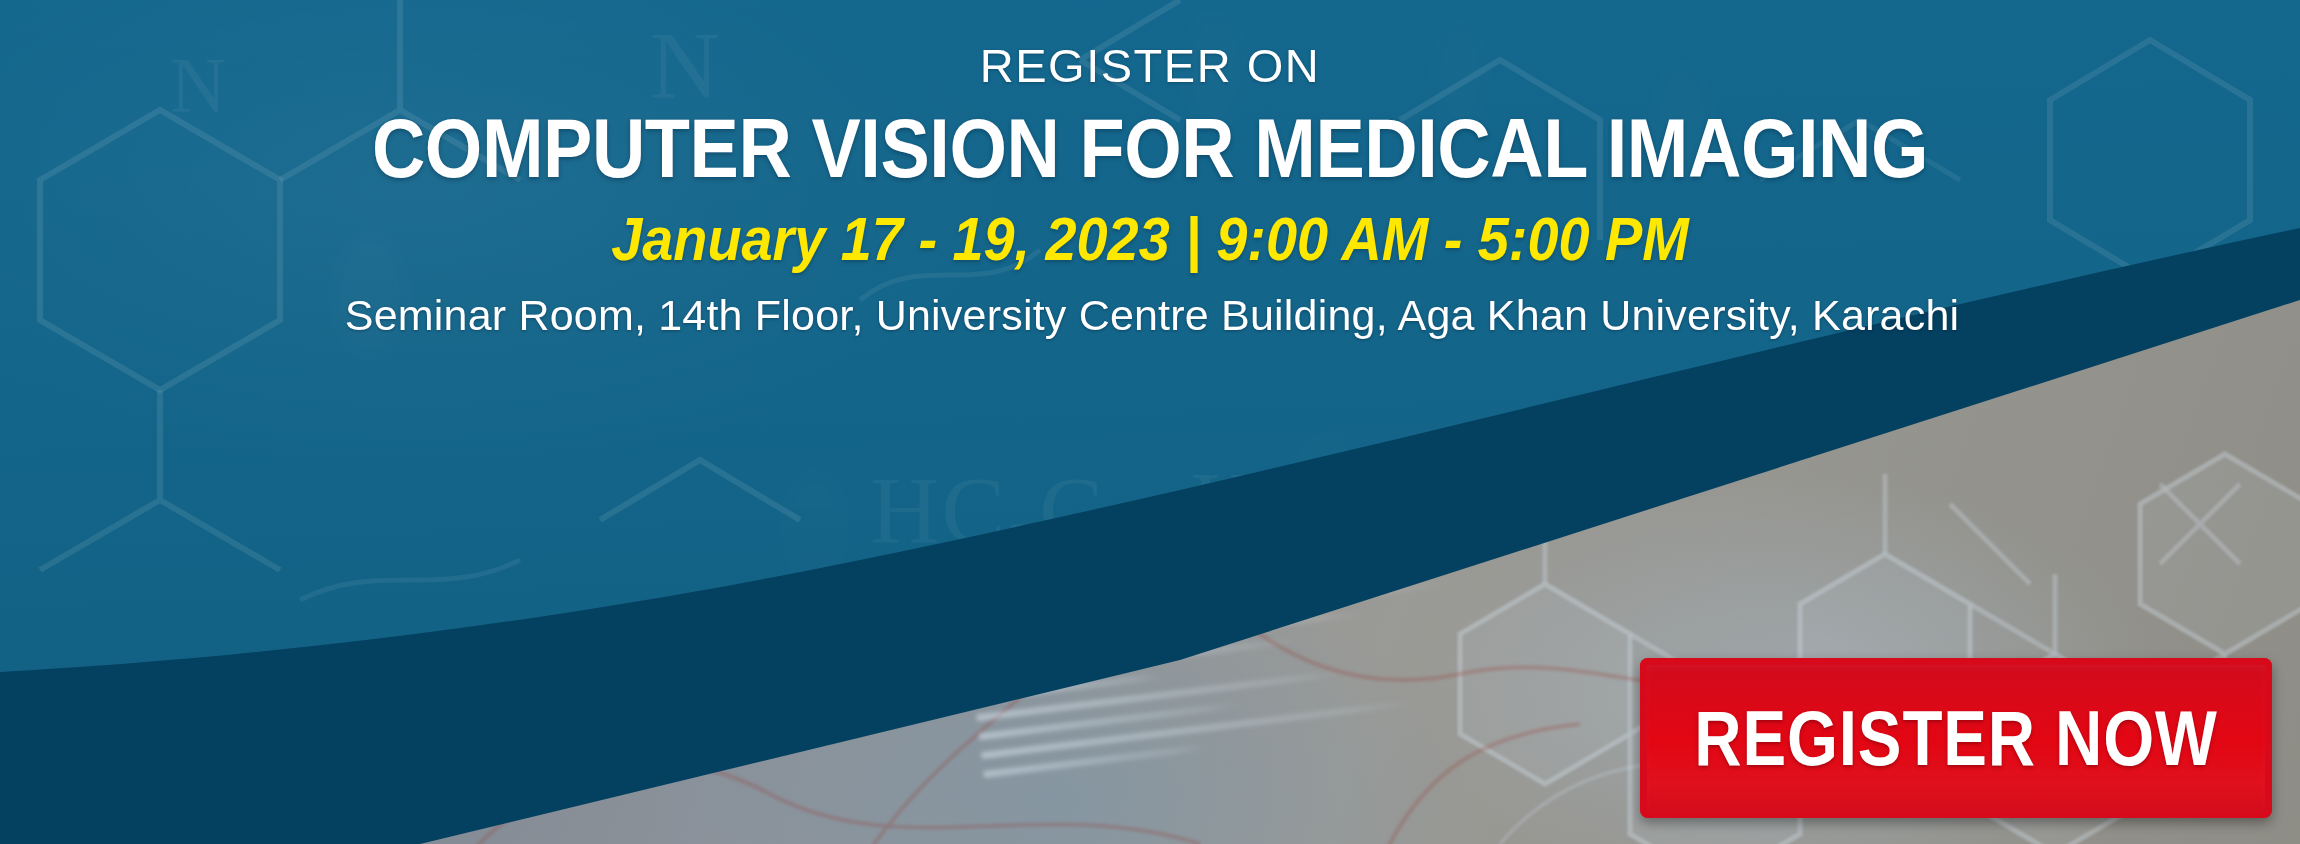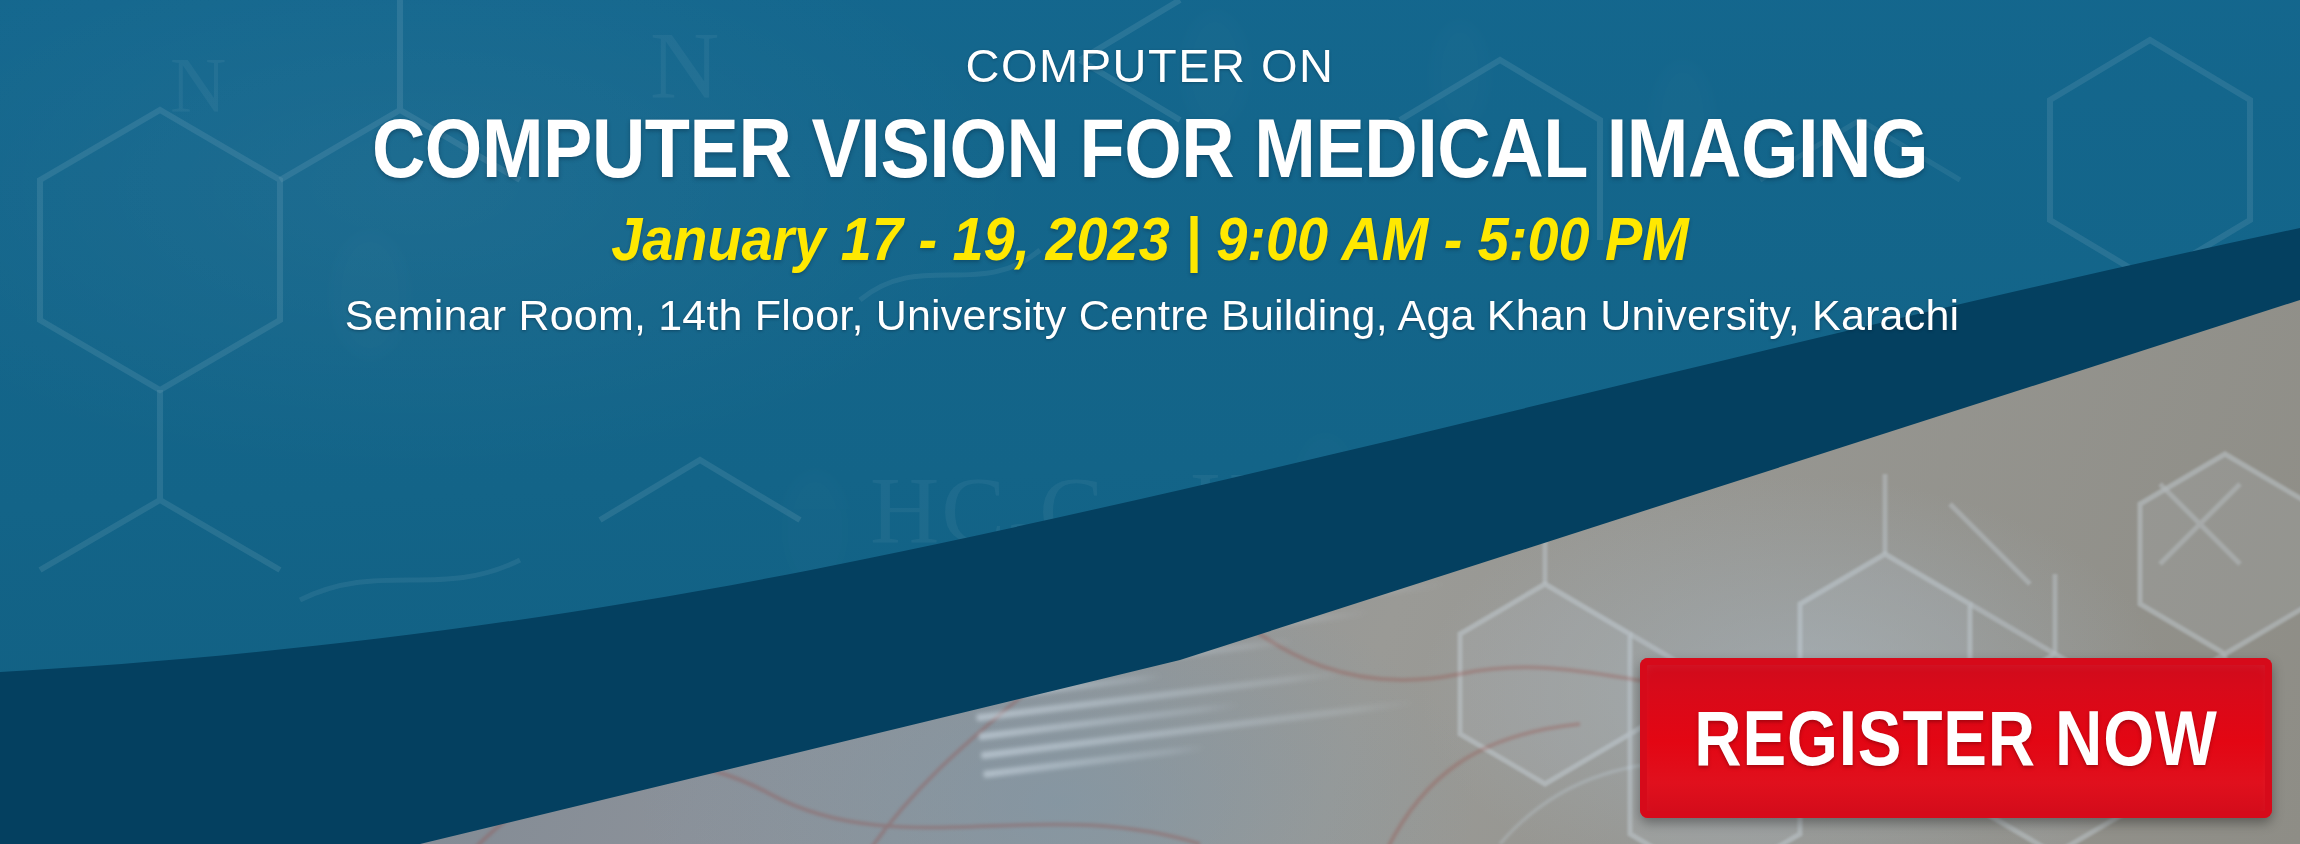--- a/index.html
+++ b/index.html
@@ -268,21 +268,21 @@
       <div class="blob" style="left:1430px; top:20px; width:60px; height:110px;"></div>
       <div class="blob" style="left:1650px; top:60px; width:65px; height:120px;"></div>
       <div class="blob" style="left:330px; top:230px; width:80px; height:130px;"></div>
       <div class="blob" style="left:1290px; top:430px; width:70px; height:120px;"></div>
       <div class="blob" style="left:1520px; top:420px; width:60px; height:110px;"></div>
       <div class="blob" style="left:780px; top:470px; width:70px; height:120px;"></div>
     </div>
   </div>
 
   <div class="copy">
-    <p class="eyebrow">COMPUTER ON</p>
+    <p class="eyebrow">REGISTER ON</p>
     <h1 class="headline">COMPUTER VISION FOR MEDICAL IMAGING</h1>
     <p class="dateline">January 17 - 19, 2023 | 9:00 AM - 5:00 PM</p>
     <p class="venue">Seminar Room, 14th Floor, University Centre Building, Aga Khan University, Karachi</p>
   </div>
 
   <button class="register-btn">
     <span>REGISTER NOW</span>
   </button>
 
 </div>

